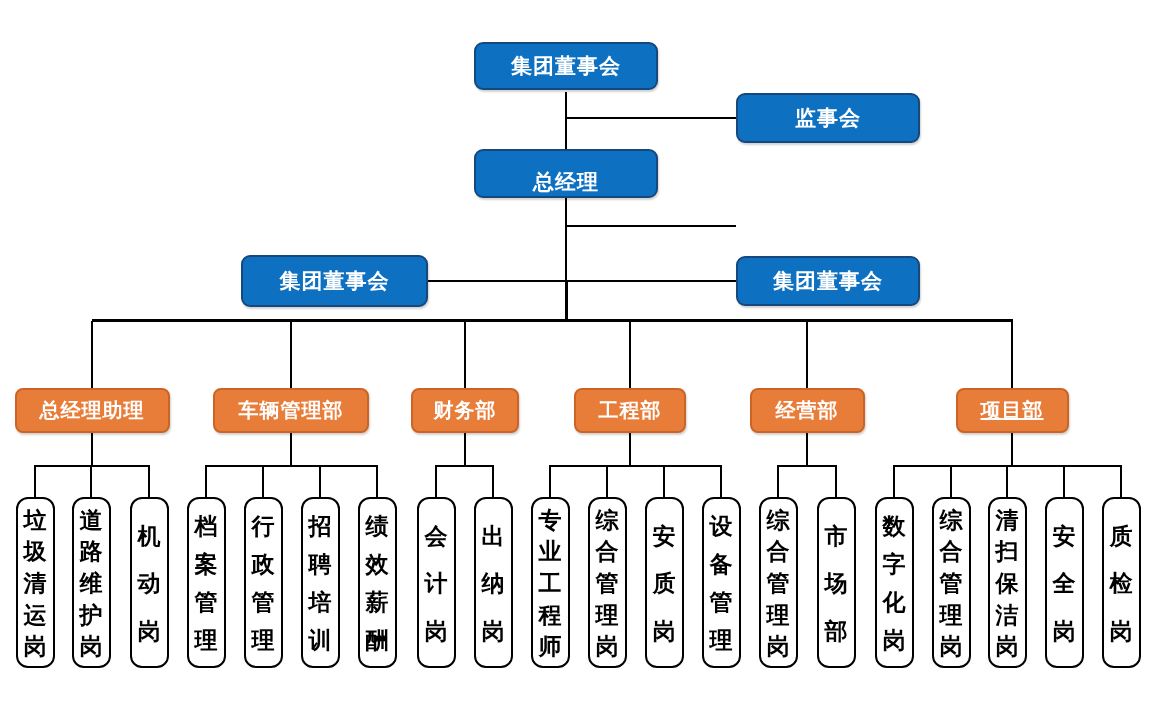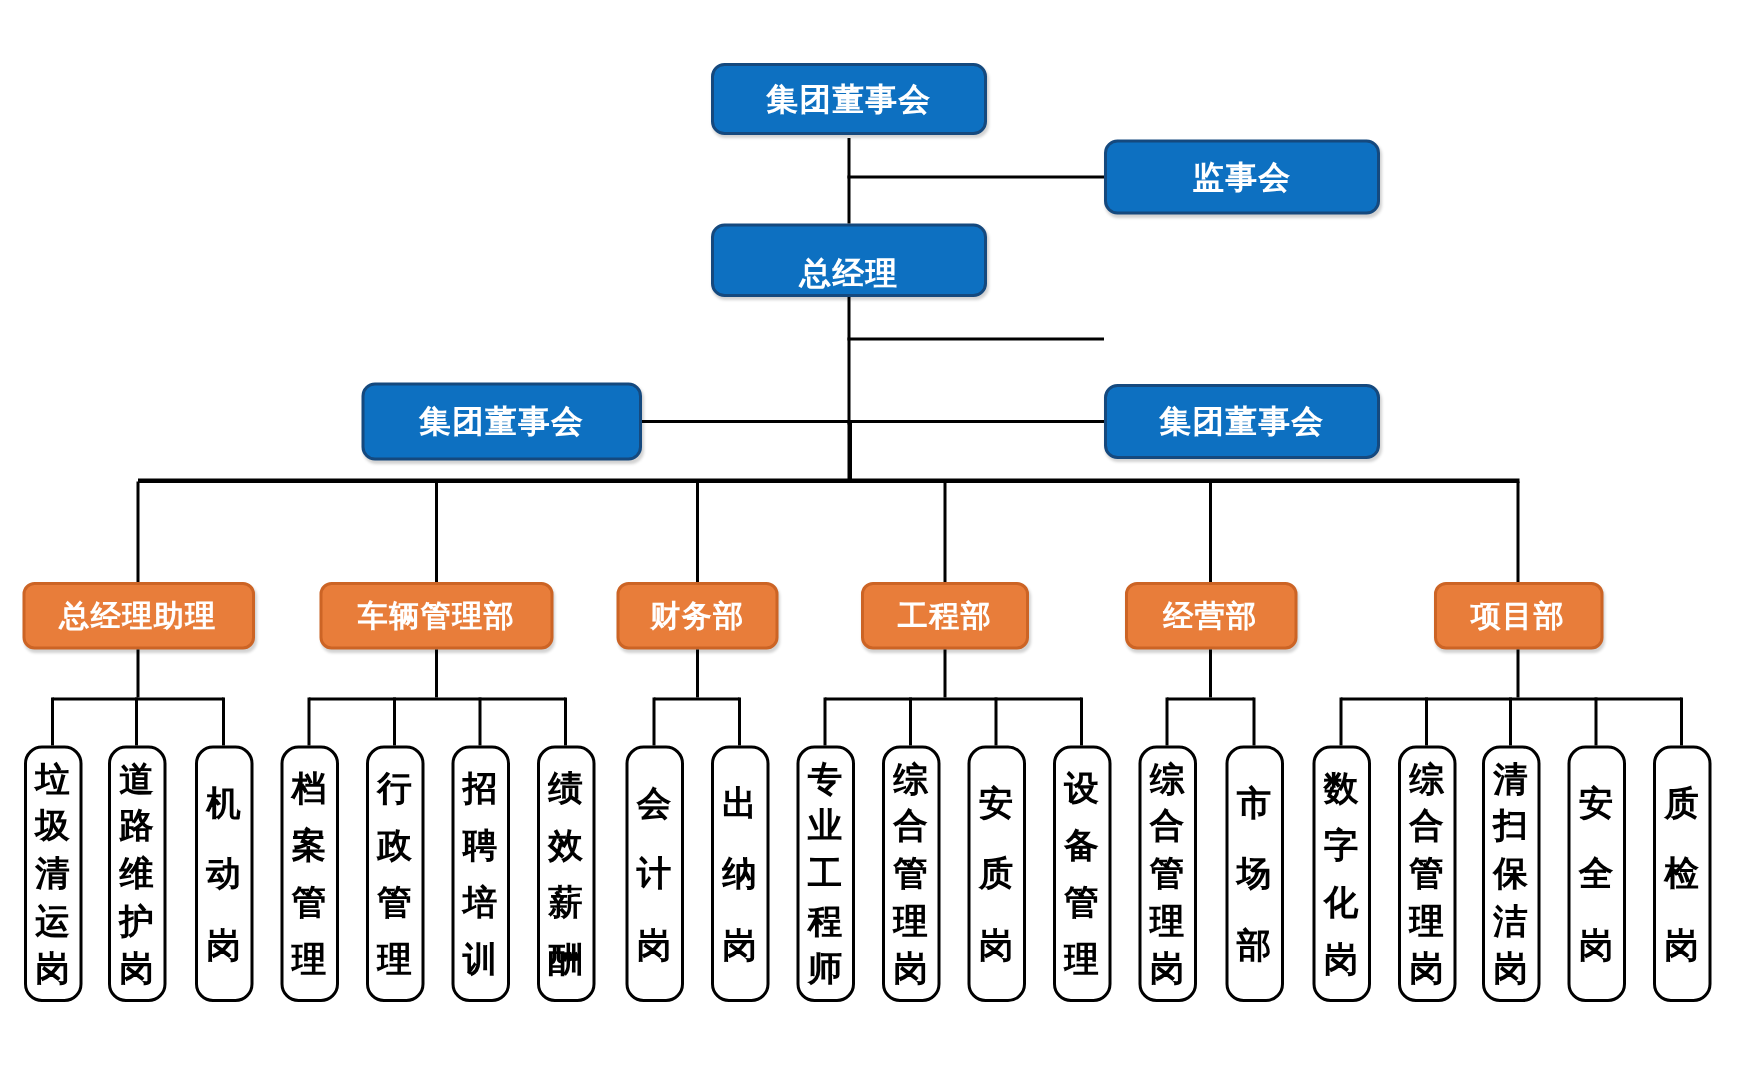--- a/index.html
+++ b/index.html
@@ -226,21 +226,21 @@
       <span>理</span>
       <span>岗</span>
     </div>
     <div class="line" style="left: 835px; top: 465px; width: 2px; height: 32px;"></div>
     <div class="pos-box" style="left: 816.5px;">
       <span>市</span>
       <span>场</span>
       <span>部</span>
     </div>
     <div class="line" style="left: 1011px; top: 321px; width: 2px; height: 67px;"></div>
-    <div class="node-orange" style="left: 955.5px; width: 113px;">
+    <div class="node-orange" style="left: 955.5px; width: 113px; text-decoration: underline;">
       <span>项目部</span>
     </div>
     <div class="line" style="left: 1011px; top: 433px; width: 2px; height: 32px;"></div>
     <div class="line" style="left: 894px; top: 465px; width: 227px; height: 2px;"></div>
     <div class="line" style="left: 893px; top: 465px; width: 2px; height: 32px;"></div>
     <div class="pos-box" style="left: 874.5px;">
       <span>数</span>
       <span>字</span>
       <span>化</span>
       <span>岗</span>

